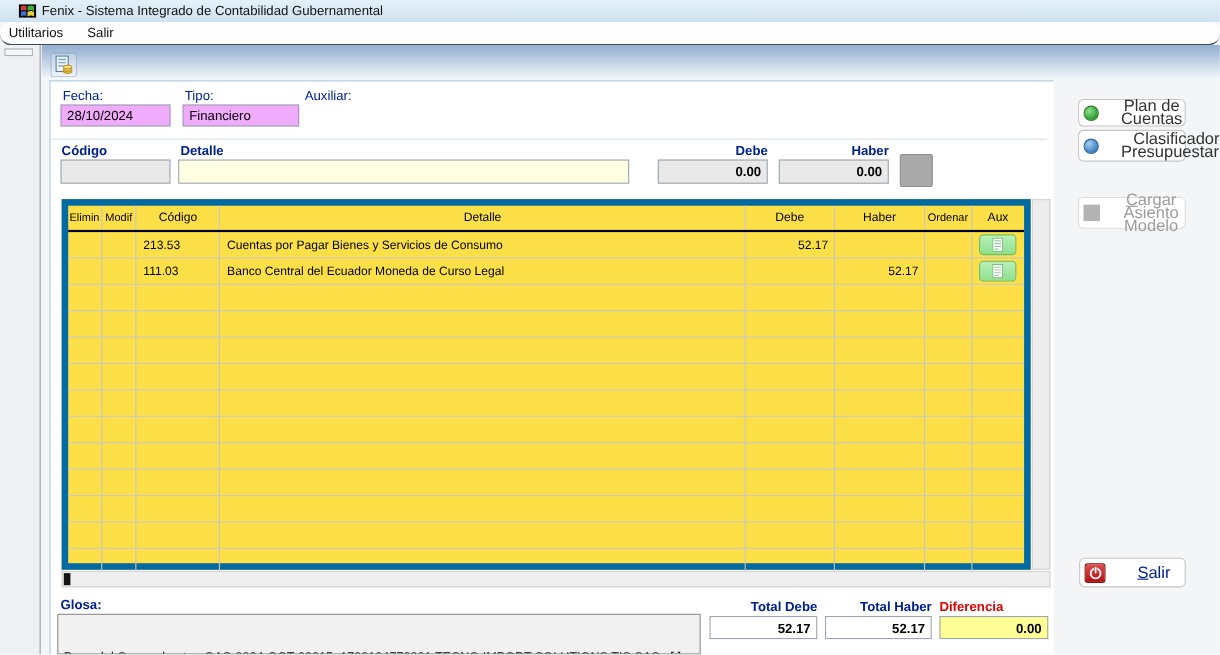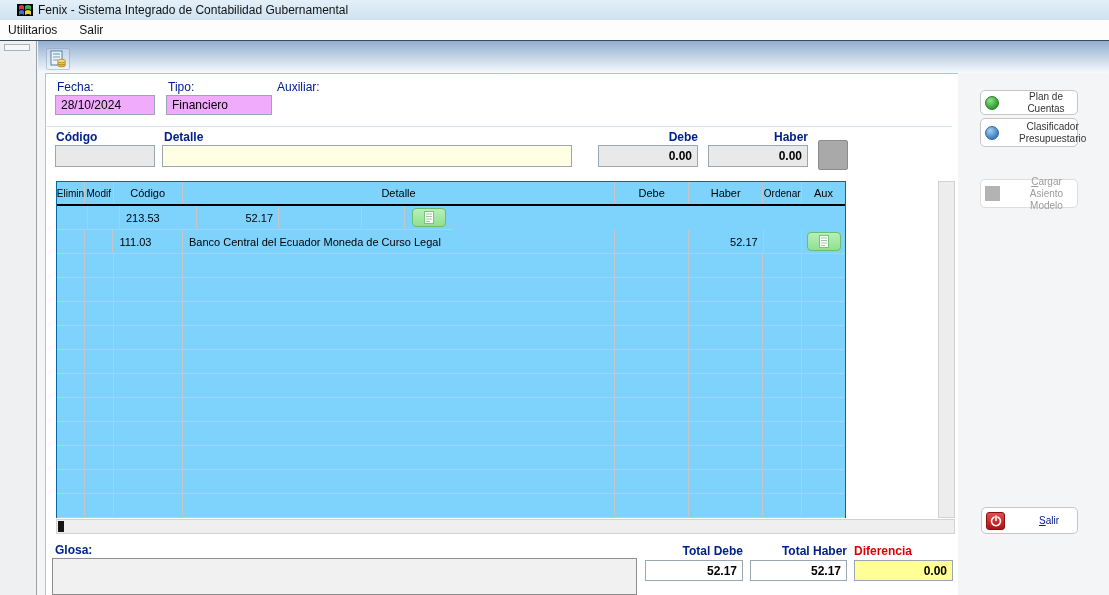--- a/index.html
+++ b/index.html
@@ -9,21 +9,21 @@
 
   
   .titlebar { position:absolute; left:0; top:0; width:1109px; height:20px;
     background:linear-gradient(to bottom,#e3f0f8,#cfe2f1);
     display:flex; align-items:center; padding-left:17px; gap:5px; }
   .titlebar .title { font-size:12px; color:#111; }
 
   
   .menubar { position:absolute; left:0; top:20px; width:1109px; height:21px;
     background:#fdfdfd; display:flex; align-items:center; padding-left:8px; gap:22px;
-    border-bottom:1px solid #3a4a5a; }
+    border-bottom:1px solid #3a4a5a;border-radius:10px; }
   .menuitem { font-size:12px; color:#111; cursor:default; }
 
   
   .leftrail { position:absolute; left:0; top:41px; width:37px; height:554px;
     background:#eef0f1; border-right:1px solid #9aa0a6; }
   .leftrail .grip { position:absolute; left:4px; top:3px; width:26px; height:7px;
     background:#f6f7f8; border:1px solid #aab2ba; }
 
   .mainarea { position:absolute; left:38px; top:41px; width:1071px; height:554px; background:#f4f5f6; }
   .toolstrip { position:absolute; left:0; top:0; width:1071px; height:32px;
@@ -46,22 +46,22 @@
   .grayf { background:#e9e9e9; }
   .ivory { background:#ffffe3; }
   .num { justify-content:flex-end;font-weight:bold; }
   .whitef { background:#fff; }
   .yellowf { background:#ffff96; }
 
   .graybtn { background:#a9a9a9; border:1px solid #8c8c8c; border-radius:2px; }
   .hsep { height:1px; background:#d4e2ee; }
 
   
-  .grid { position:absolute; left:56px; top:181px; width:790px; height:337px;
-    border:1px solid #0369a1; background:#7dd3fc; font-size:11px; }
+  .grid { position:absolute; left:56px; top:181px; width:881px; height:337px;
+    border:6px solid #0369a1; background:#fde047; font-size:11px; }
   .trow { display:flex; height:24px; }
   .trow.header { border-bottom:2px solid #000; }
   .tcell { border-right:1px solid #c6c6c6; border-bottom:1px solid #c9c9c9;
     display:flex; align-items:center; overflow:hidden; white-space:nowrap; }
   .trow.header .tcell { border-bottom:none; justify-content:center; color:#000; }
   .c-elimin { width:31px; } .c-modif { width:32px; } .c-codigo { width:77px; }
   .c-detalle { width:483px; } .c-debe { width:82px; } .c-haber { width:83px; }
   .c-ordenar { width:43px; } .c-aux { width:48px; border-right:none; justify-content:center; }
   .hsmall { font-size:10px; }
   .cellpadL { padding-left:6px; } .cellpadR { justify-content:flex-end; padding-right:5px; }
@@ -74,21 +74,21 @@
     background:#efefef; border:1px solid #d2d2d2; }
   .hthumb { position:absolute; left:1px; top:1px; width:6px; height:11px; background:#151515; }
 
   
   .glosabox { position:absolute; left:52px; top:558px; width:585px; height:37px;
     background:#f1f1f1; border:1px solid #8f8f8f; padding:2px 5px; font-size:11.5px;
     color:#000; line-height:15px; white-space:pre; overflow:hidden; }
 
   
   .sidebtn { position:absolute; background:#fff; border:1px solid #c6c6c6; border-radius:5px;
-    display:flex; align-items:center; font-size:10px; color:#333; padding:2px 4px; gap:20px; cursor:default; }
+    display:flex; align-items:center; font-size:15px; color:#333; padding:2px 4px; gap:20px; cursor:default; }
   .sidebtn .txt { flex:1; text-align:center; line-height:12px; }
   .sphere { width:14px; height:14px; border-radius:50%; flex:0 0 auto; }
   .sphere.green { background:radial-gradient(circle at 35% 30%, #8fe28f, #2f9e2f 70%); border:1px solid #2a7d2a; }
   .sphere.blue  { background:radial-gradient(circle at 35% 30%, #a8cdf0, #3d7fc1 70%); border:1px solid #31679c; }
   .disabled { color:#9b9b9b; border-color:#dddddd; }
   .graysq { width:15px; height:15px; background:#b3b3b3; flex:0 0 auto; }
   .mnemonic::first-letter { text-decoration:underline; }
   .navy { color:#00218c; }
   .powerchip { width:19px; height:18px; border-radius:3px;
     background:linear-gradient(to bottom,#e05050,#b01010); border:1px solid #8c0d0d;
@@ -169,20 +169,21 @@
       <div class="tcell c-debe">Debe</div>
       <div class="tcell c-haber">Haber</div>
       <div class="tcell c-ordenar hsmall">Ordenar</div>
       <div class="tcell c-aux">Aux</div>
     </div>
 
     <div class="trow">
       <div class="tcell c-elimin"></div>
       <div class="tcell c-modif"></div>
       <div class="tcell c-codigo cellpadL">213.53</div>
+      <div class="tcell c-detalle cellpadL">Cuentas por Pagar Bienes y Servicios de Consumo</div>
       <div class="tcell c-debe cellpadR">52.17</div>
       <div class="tcell c-haber cellpadR"></div>
       <div class="tcell c-ordenar"></div>
       <div class="tcell c-aux">
         <div class="auxbtn">
           <svg width="10" height="13" viewBox="0 0 10 13">
             <rect x="0.5" y="0.5" width="9" height="12" fill="#fff" stroke="#7fbf7f"></rect>
             <line x1="2" y1="3" x2="8" y2="3" stroke="#9fc79f"></line>
             <line x1="2" y1="5.5" x2="8" y2="5.5" stroke="#9fc79f"></line>
             <line x1="2" y1="8" x2="8" y2="8" stroke="#9fc79f"></line>

